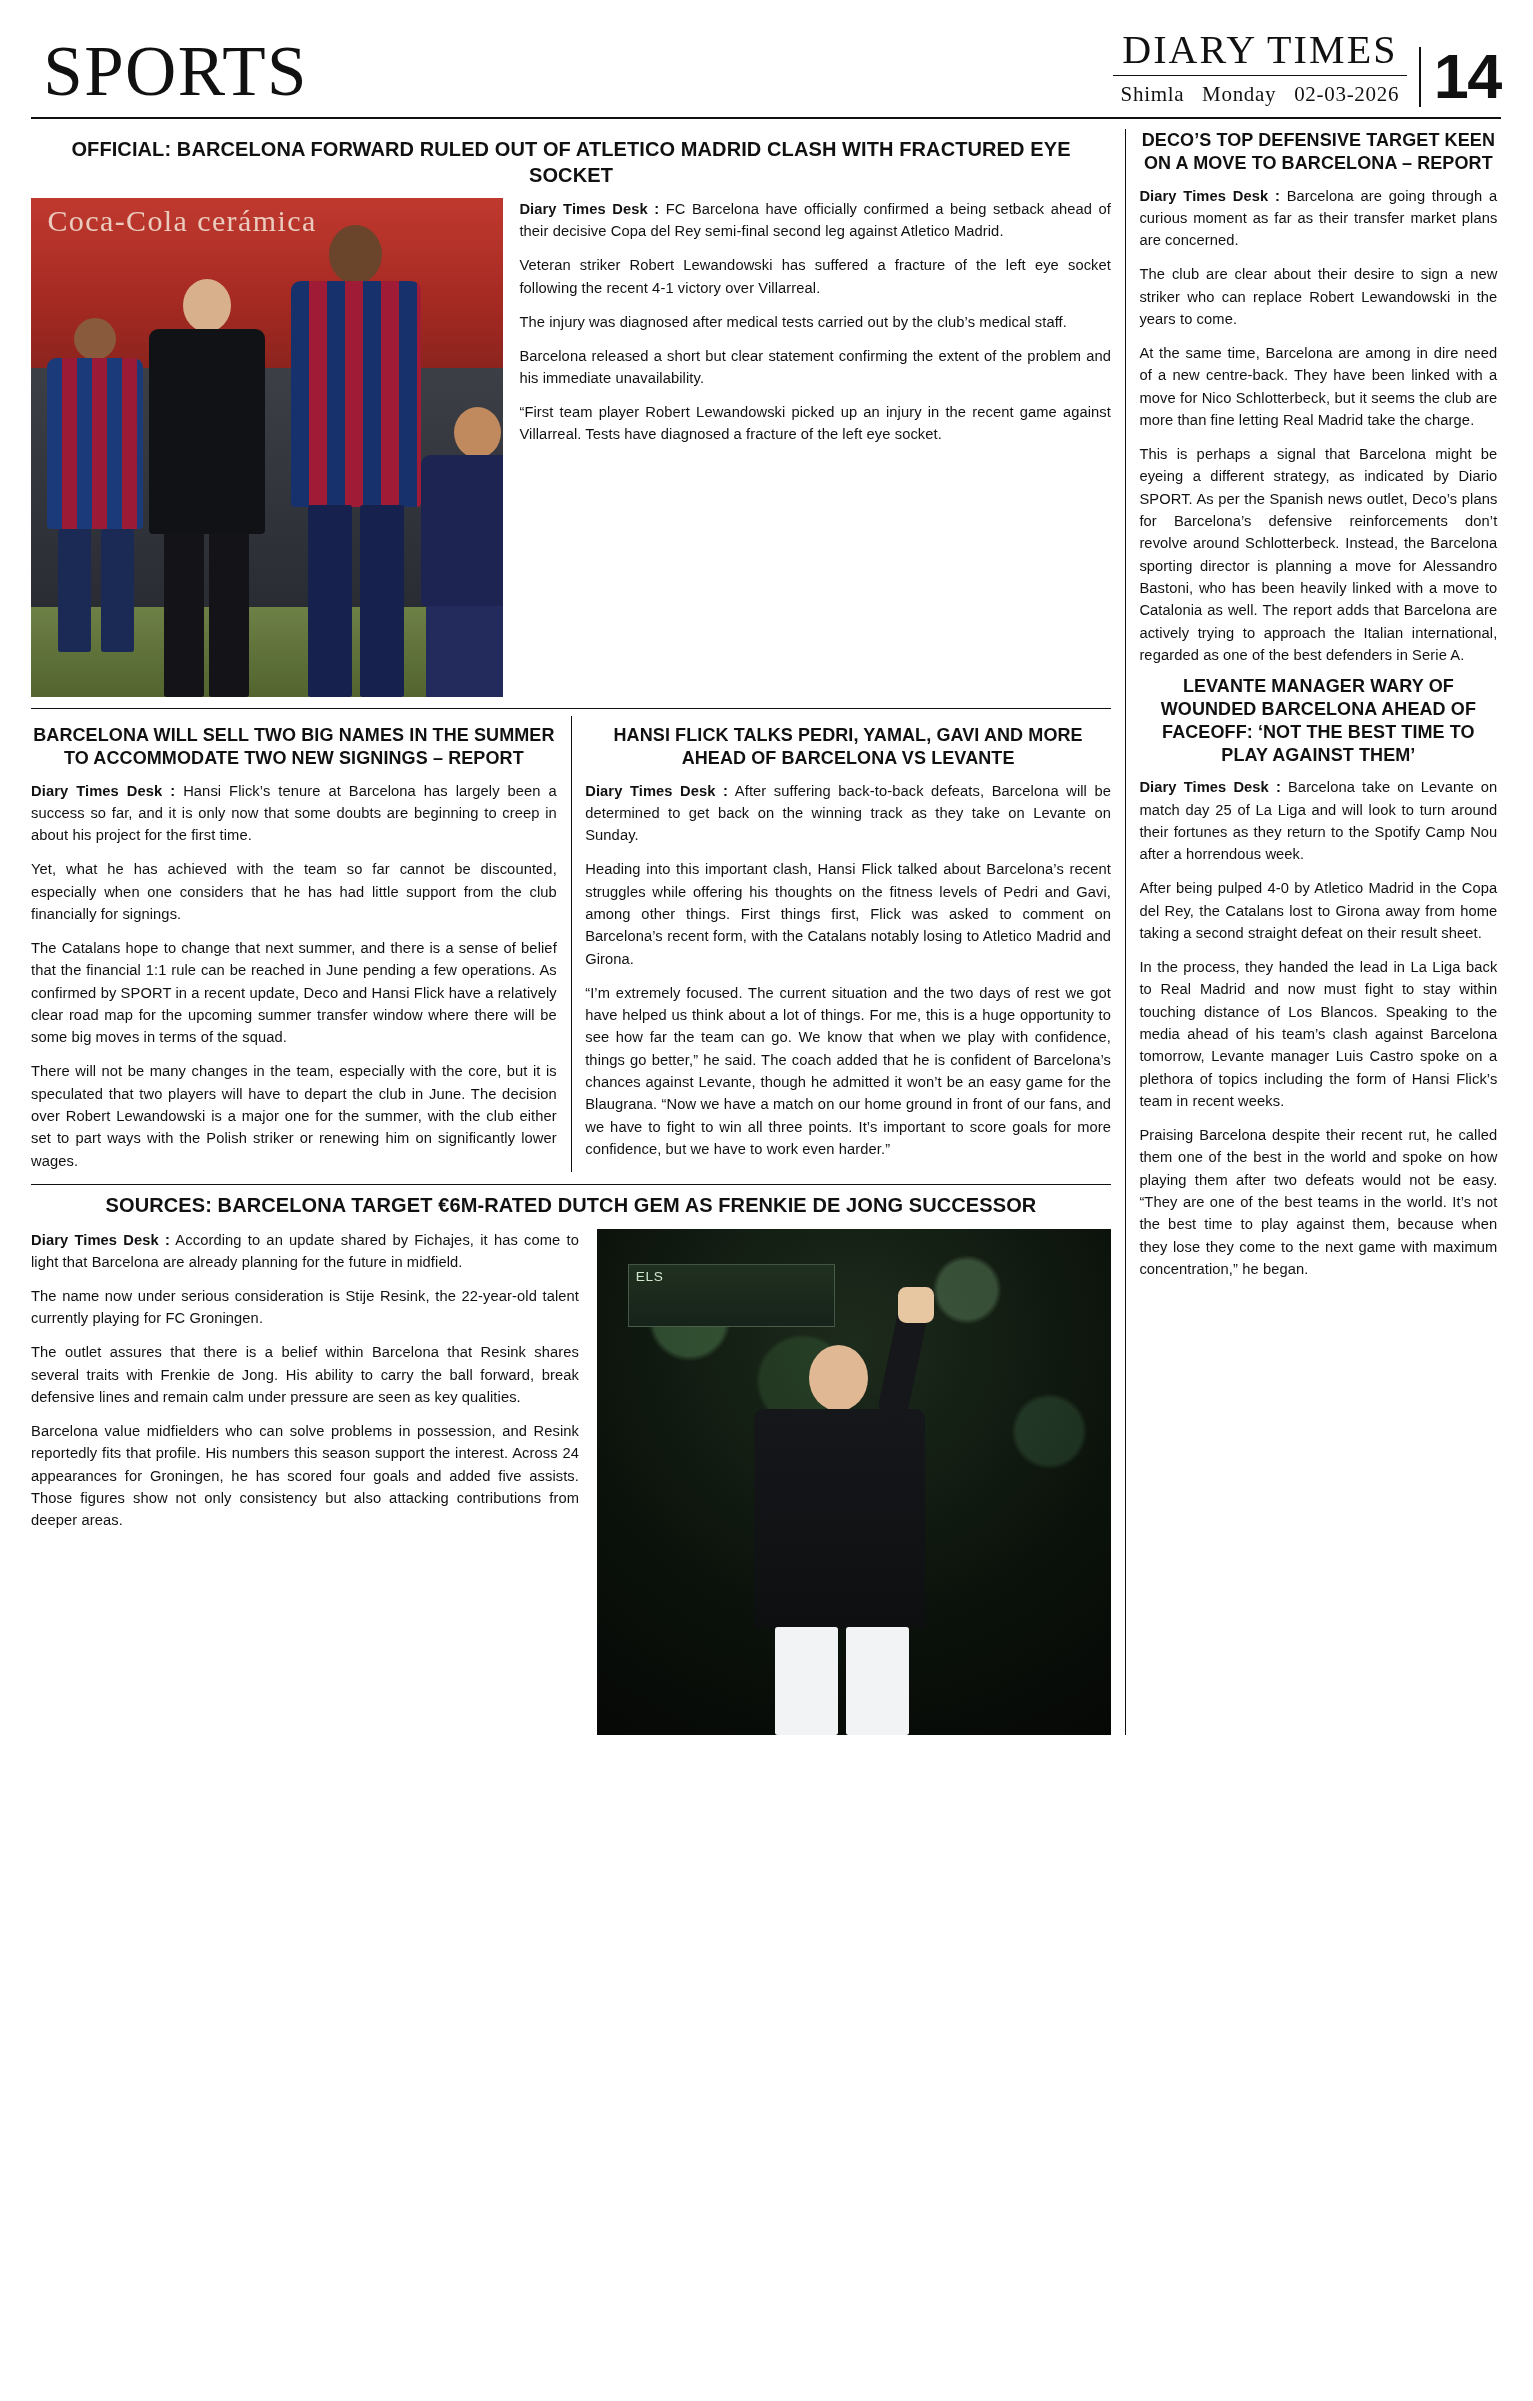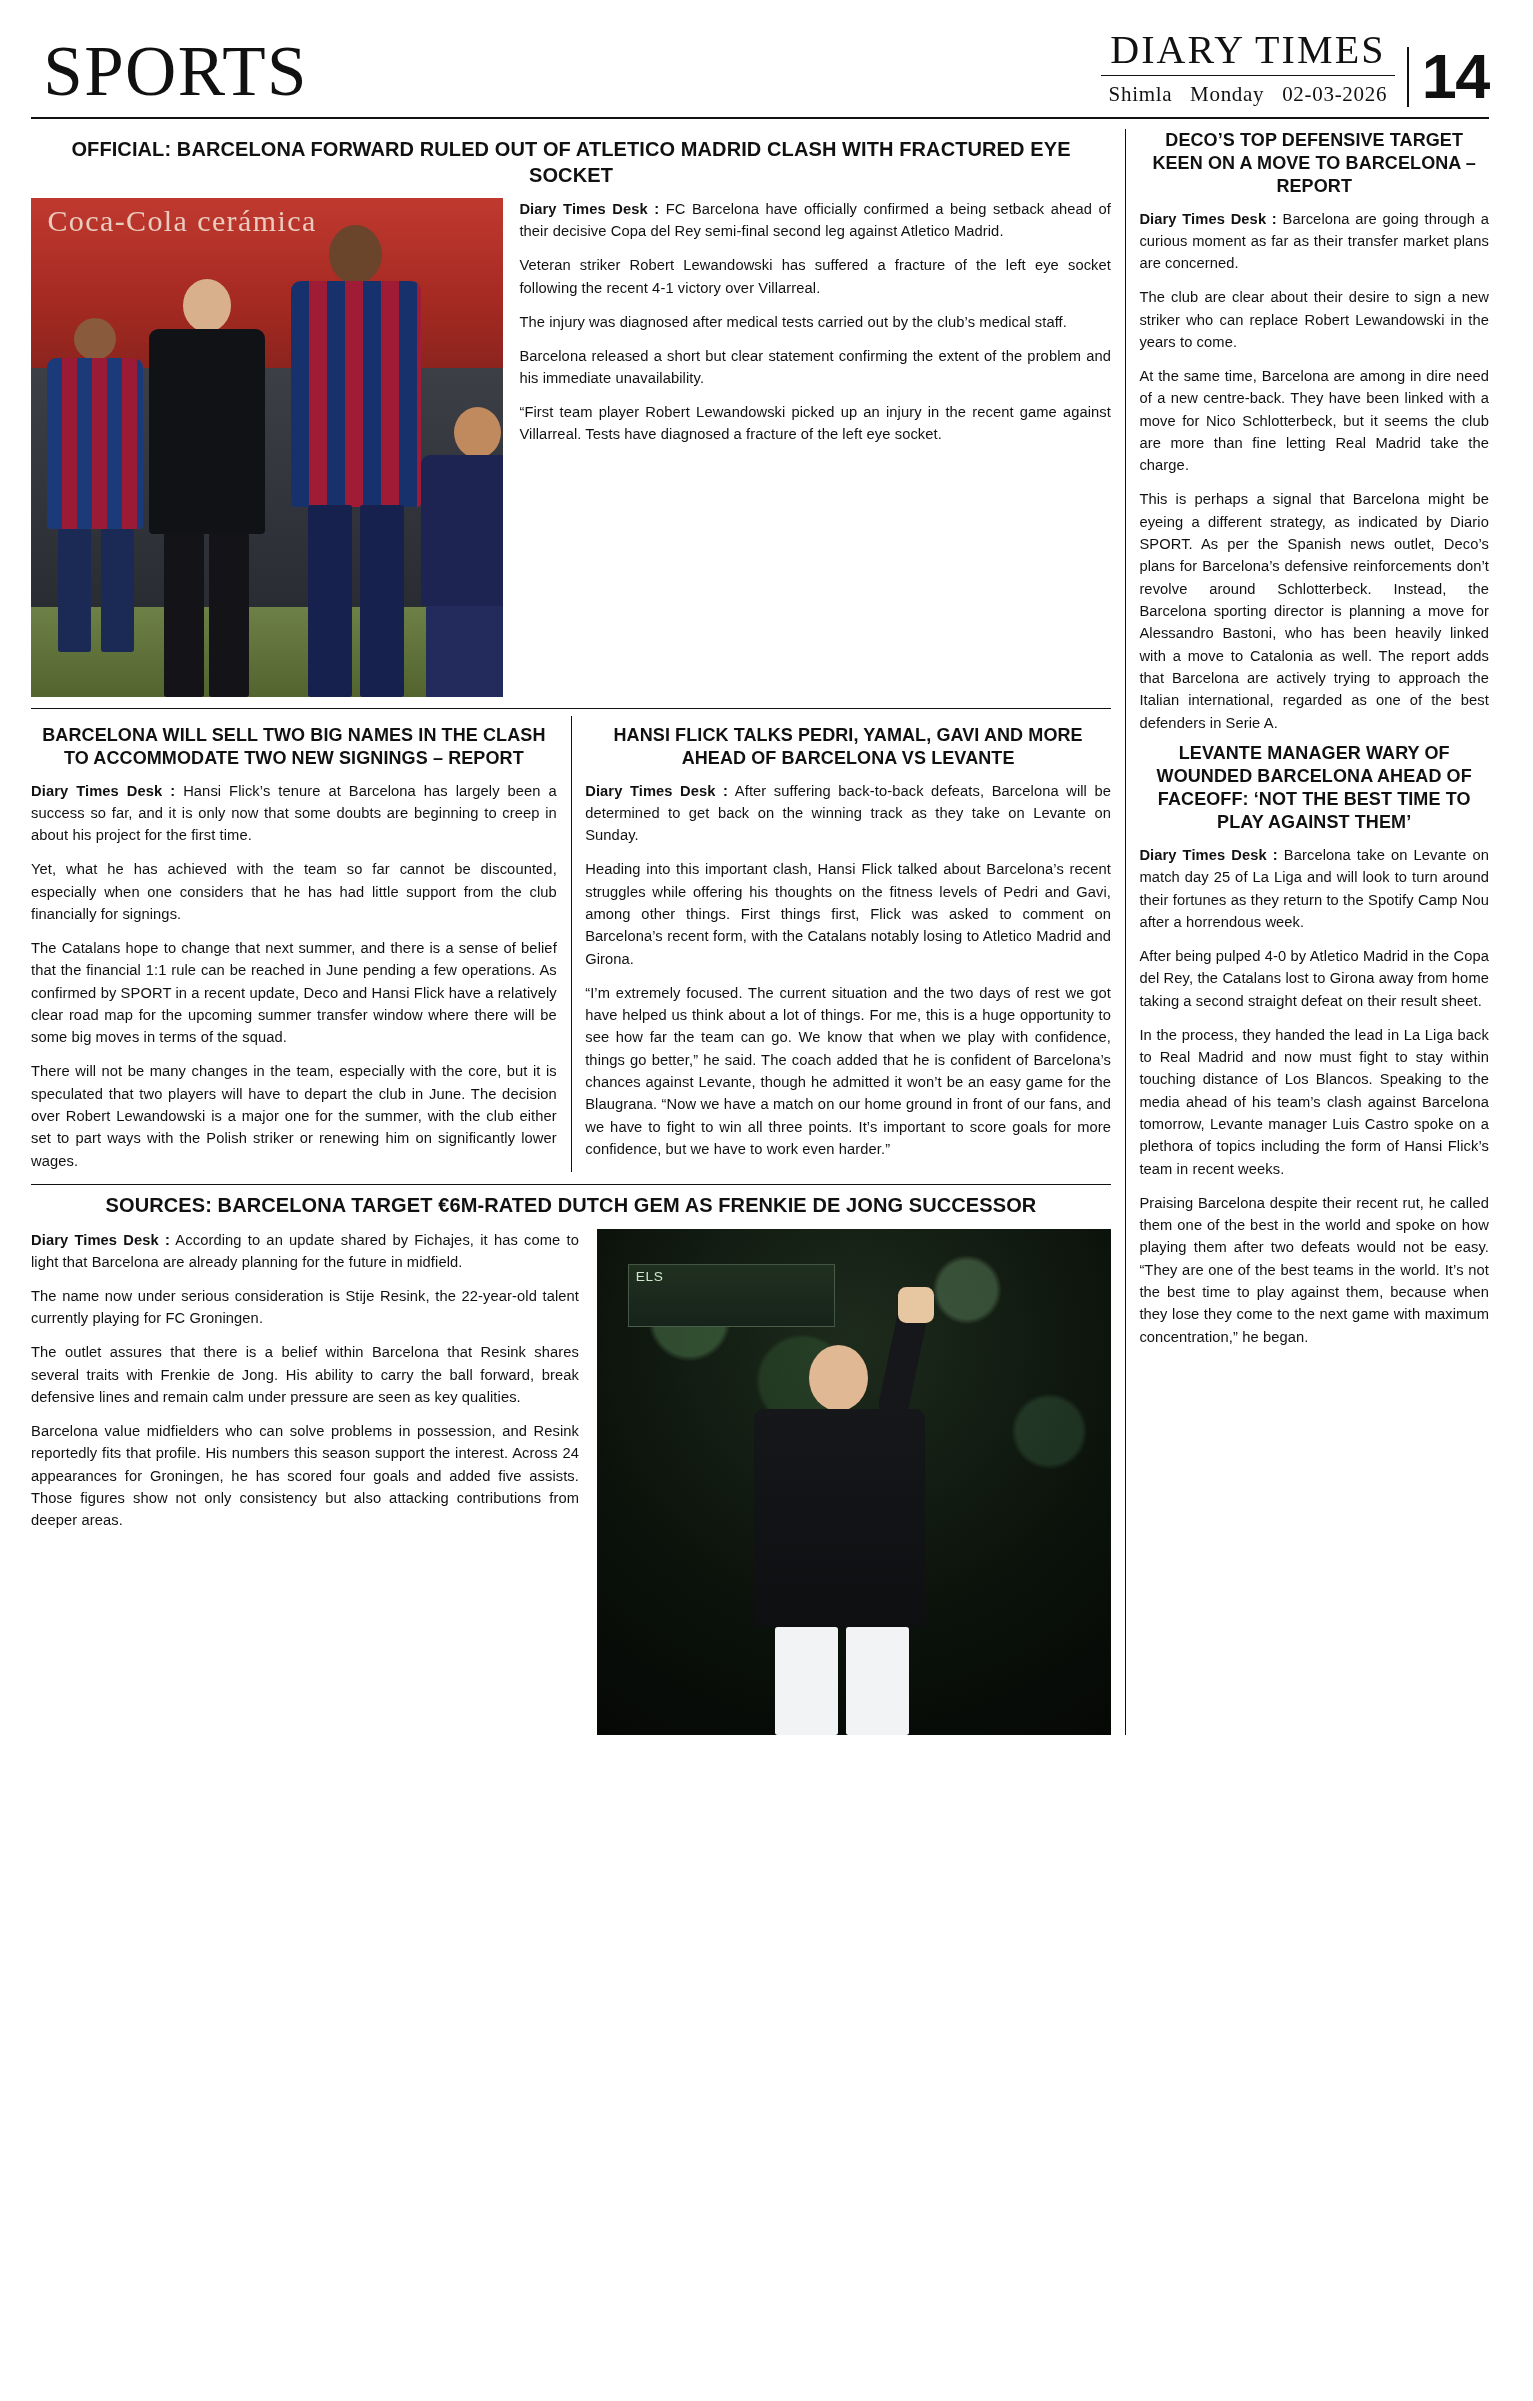--- a/index.html
+++ b/index.html
@@ -7,21 +7,21 @@
     width:1533px;
     background:#ffffff;
     font-family:"Liberation Sans", sans-serif;
     color:#111111;
     -webkit-font-smoothing:antialiased;
   }
   .page {
     width:1533px;
     min-height:2401px;
     box-sizing:border-box;
-    padding:29px 44px 19px 31px;
+    padding:29px 32px 19px 31px;
     position:relative;
   }
 
   
   .masthead {
     display:flex;
     align-items:flex-end;
     justify-content:space-between;
     padding-bottom:6.8px;
   }
@@ -264,21 +264,21 @@
             <p class="body-text">“First team player Robert Lewandowski picked up an injury in the recent game against Villarreal. Tests have diagnosed a fracture of the left eye socket.</p>
           </div>
         </div>
       </div>
 
       <div class="rule-thin" style="margin-top:11px;"></div>
 
       <div class="two-col-block">
 
         <div class="col-a">
-          <h2 class="headline small">BARCELONA WILL SELL TWO BIG NAMES IN THE CLASH TO ACCOMMODATE TWO NEW SIGNINGS – REPORT</h2>
+          <h2 class="headline small">BARCELONA WILL SELL TWO BIG NAMES IN THE SUMMER TO ACCOMMODATE TWO NEW SIGNINGS – REPORT</h2>
           <p class="body-text">
             <span class="byline">Diary Times Desk :</span>
             <span>Hansi Flick’s tenure at Barcelona has largely been a success so far, and it is only now that some doubts are beginning to creep in about his project for the first time.</span>
           </p>
           <p class="body-text">Yet, what he has achieved with the team so far cannot be discounted, especially when one considers that he has had little support from the club financially for signings.</p>
           <p class="body-text">The Catalans hope to change that next summer, and there is a sense of belief that the financial 1:1 rule can be reached in June pending a few operations. As confirmed by SPORT in a recent update, Deco and Hansi Flick have a relatively clear road map for the upcoming summer transfer window where there will be some big moves in terms of the squad.</p>
           <p class="body-text">There will not be many changes in the team, especially with the core, but it is speculated that two players will have to depart the club in June. The decision over Robert Lewandowski is a major one for the summer, with the club either set to part ways with the Polish striker or renewing him on significantly lower wages.</p>
         </div>
 
         <div class="col-div"></div>

